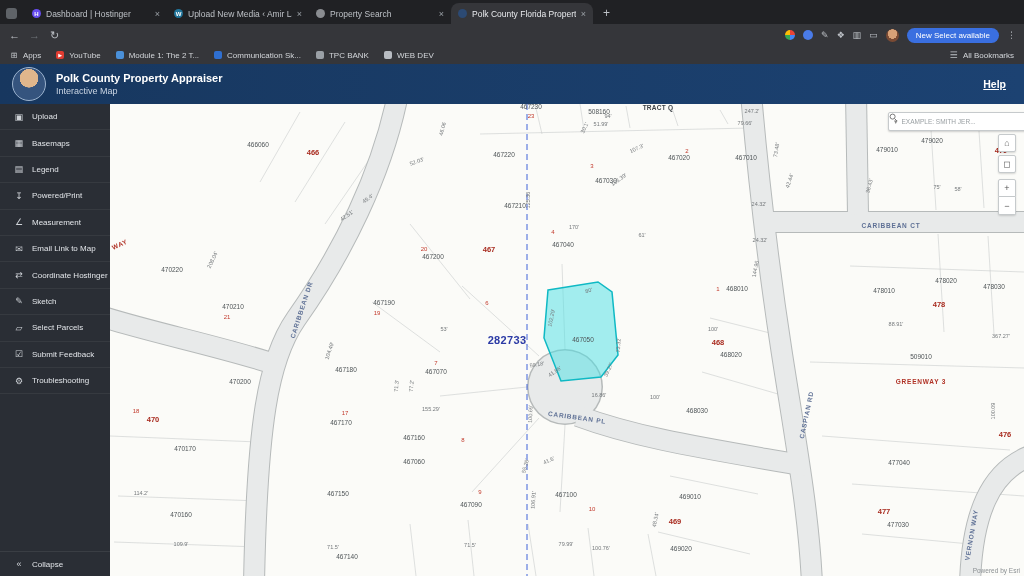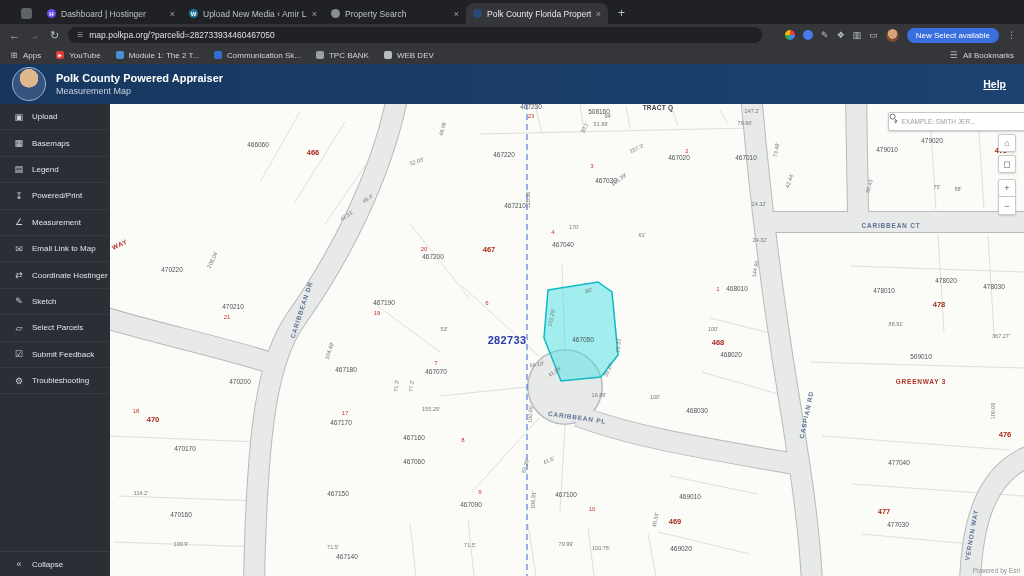--- a/index.html
+++ b/index.html
@@ -1,19 +1,19 @@
 <!DOCTYPE html>
 <html><head>
 <meta charset="utf-8">
 <style>
   html,body{margin:0;padding:0;background:#111;font-family:"Liberation Sans",sans-serif;}
   #screen{position:relative;width:1024px;height:576px;overflow:hidden;background:#202124;}
 
   
-  #tabstrip{position:absolute;top:0;left:0;right:0;height:24px;background:#202124;display:flex;align-items:flex-end;padding-left:19px;}
+  #tabstrip{position:absolute;top:0;left:0;right:0;height:24px;background:#202124;display:flex;align-items:flex-end;padding-left:4px;}
   .ts-logo{width:11px;height:11px;margin:0 8px 5px 2px;background:#5f6368;border-radius:3px;}
   #tabs{display:flex;align-items:flex-end;}
   .tab{width:128px;height:21px;display:flex;align-items:center;gap:5px;padding:0 7px;border-radius:8px 8px 0 0;font-size:8.5px;color:#bdc1c6;}
   .tab.active{background:#35363a;color:#e8eaed;}
   .tab .fav{width:9px;height:9px;border-radius:50%;flex:0 0 auto;font-size:6px;font-weight:bold;color:#fff;display:flex;align-items:center;justify-content:center;}
   .tab .ttl{flex:1;white-space:nowrap;overflow:hidden;}
   .tab .cls{font-size:9px;color:#9aa0a6;}
   #newtab{color:#bdc1c6;font-size:12px;margin:0 0 4px 10px;}
 
   
@@ -105,24 +105,20 @@
           <span class="cls">×</span>
         </div>
       </div>
     <div id="newtab">+</div>
   </div>
 
   <div id="toolbar">
     <span class="nav-ico">←</span>
     <span class="nav-ico dim">→</span>
     <span class="nav-ico">↻</span>
-    <div id="omnibox">
-      <span class="tune">☰</span>
-      <span id="url">map.polkpa.org/?parcelid=282733934460467050</span>
-    </div>
     <div id="tb-right">
       <span class="ext wheel"></span>
       <span class="ext blue"></span>
       <span class="ico">✎</span>
       <span class="ico">❖</span>
       <span class="ico">▥</span>
       <span class="ico">▭</span>
       <span class="avatar"></span>
       <span id="chromepill">New Select available</span>
       <span class="ico">⋮</span>
@@ -158,22 +154,22 @@
       </div>
     <div id="allbm">
       <span class="ico">☰</span>
       <span>All Bookmarks</span>
     </div>
   </div>
 
   <div id="appheader">
     <div class="logo"></div>
     <div class="ht">
-      <div class="t1">Polk County Powered Appraiser</div>
-      <div class="t2">Measurement Map</div>
+      <div class="t1">Polk County Property Appraiser</div>
+      <div class="t2">Interactive Map</div>
     </div>
     <a id="help">Help</a>
   </div>
 
   <div id="sidebar">
     <div id="sb-items">
         <div class="sb-item">
           <span class="sb-ico">▣</span>
           <span>Upload</span>
         </div>

